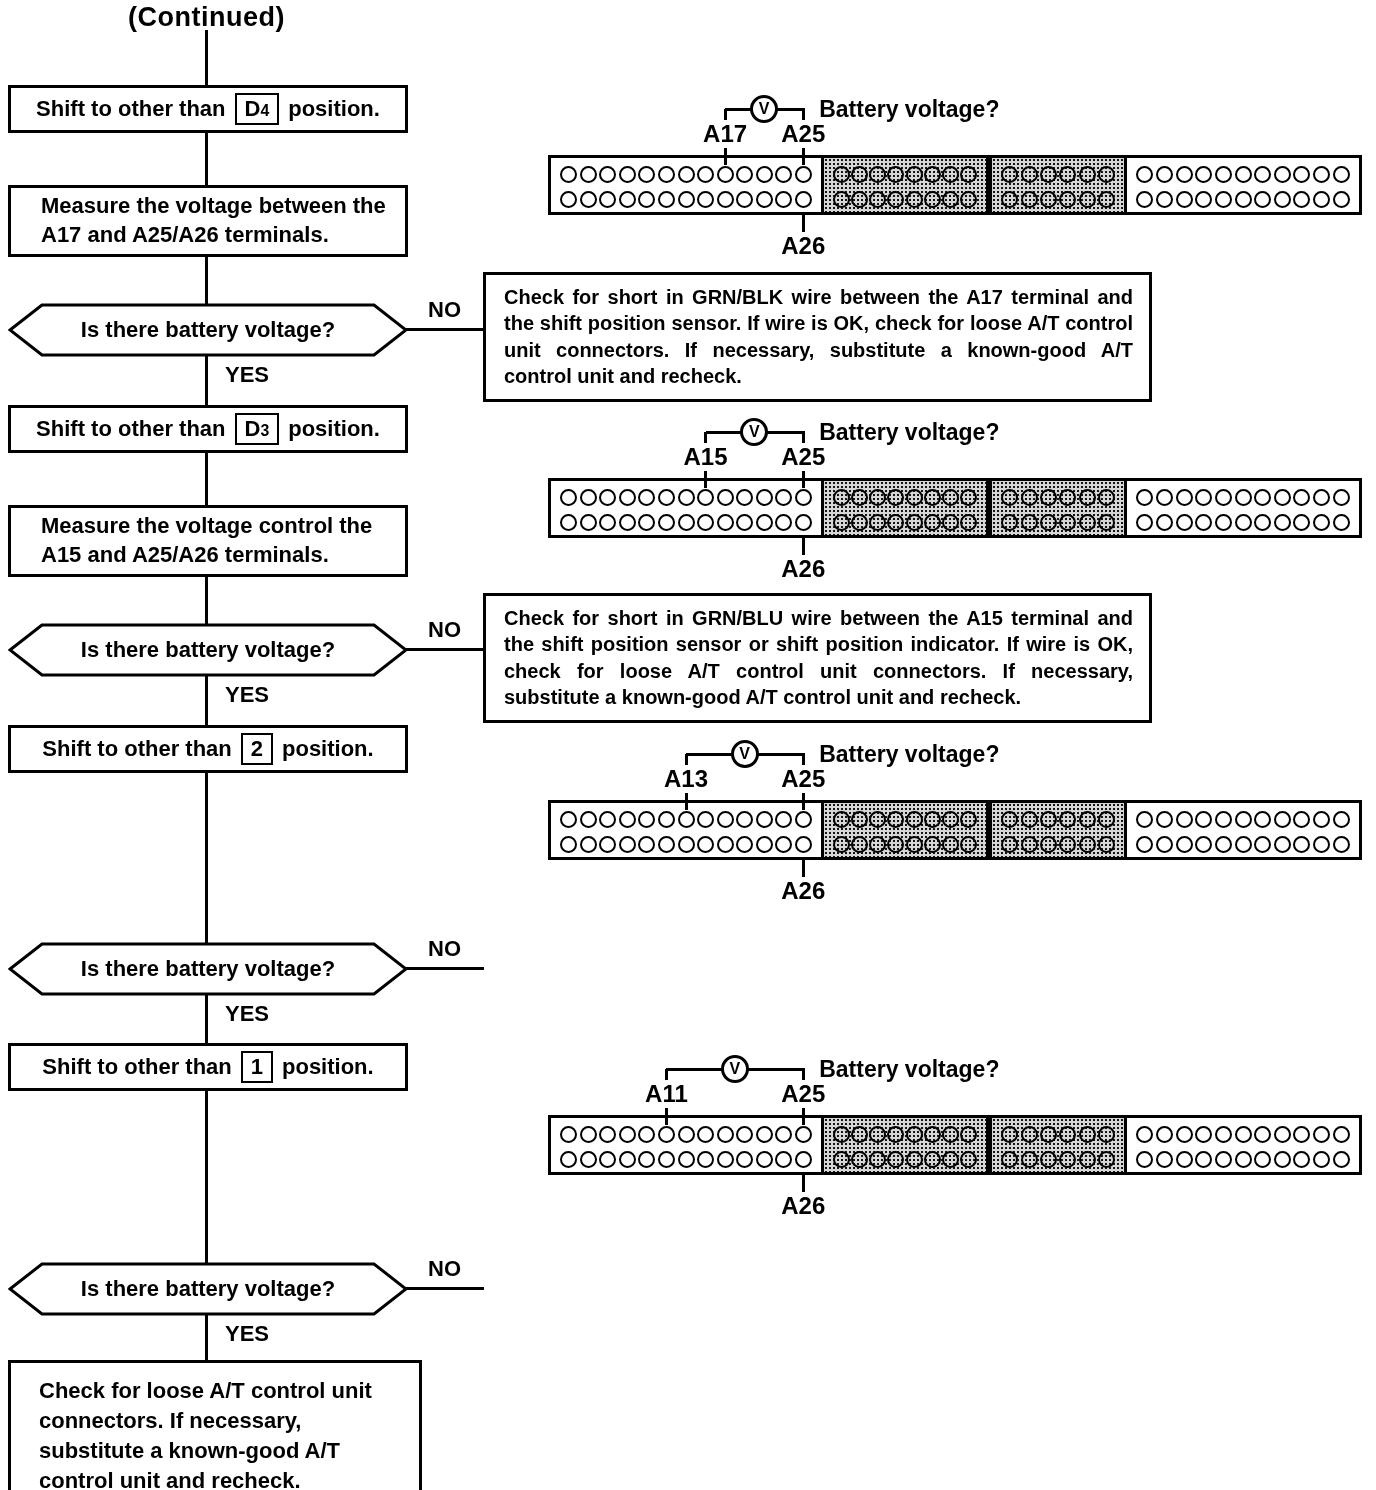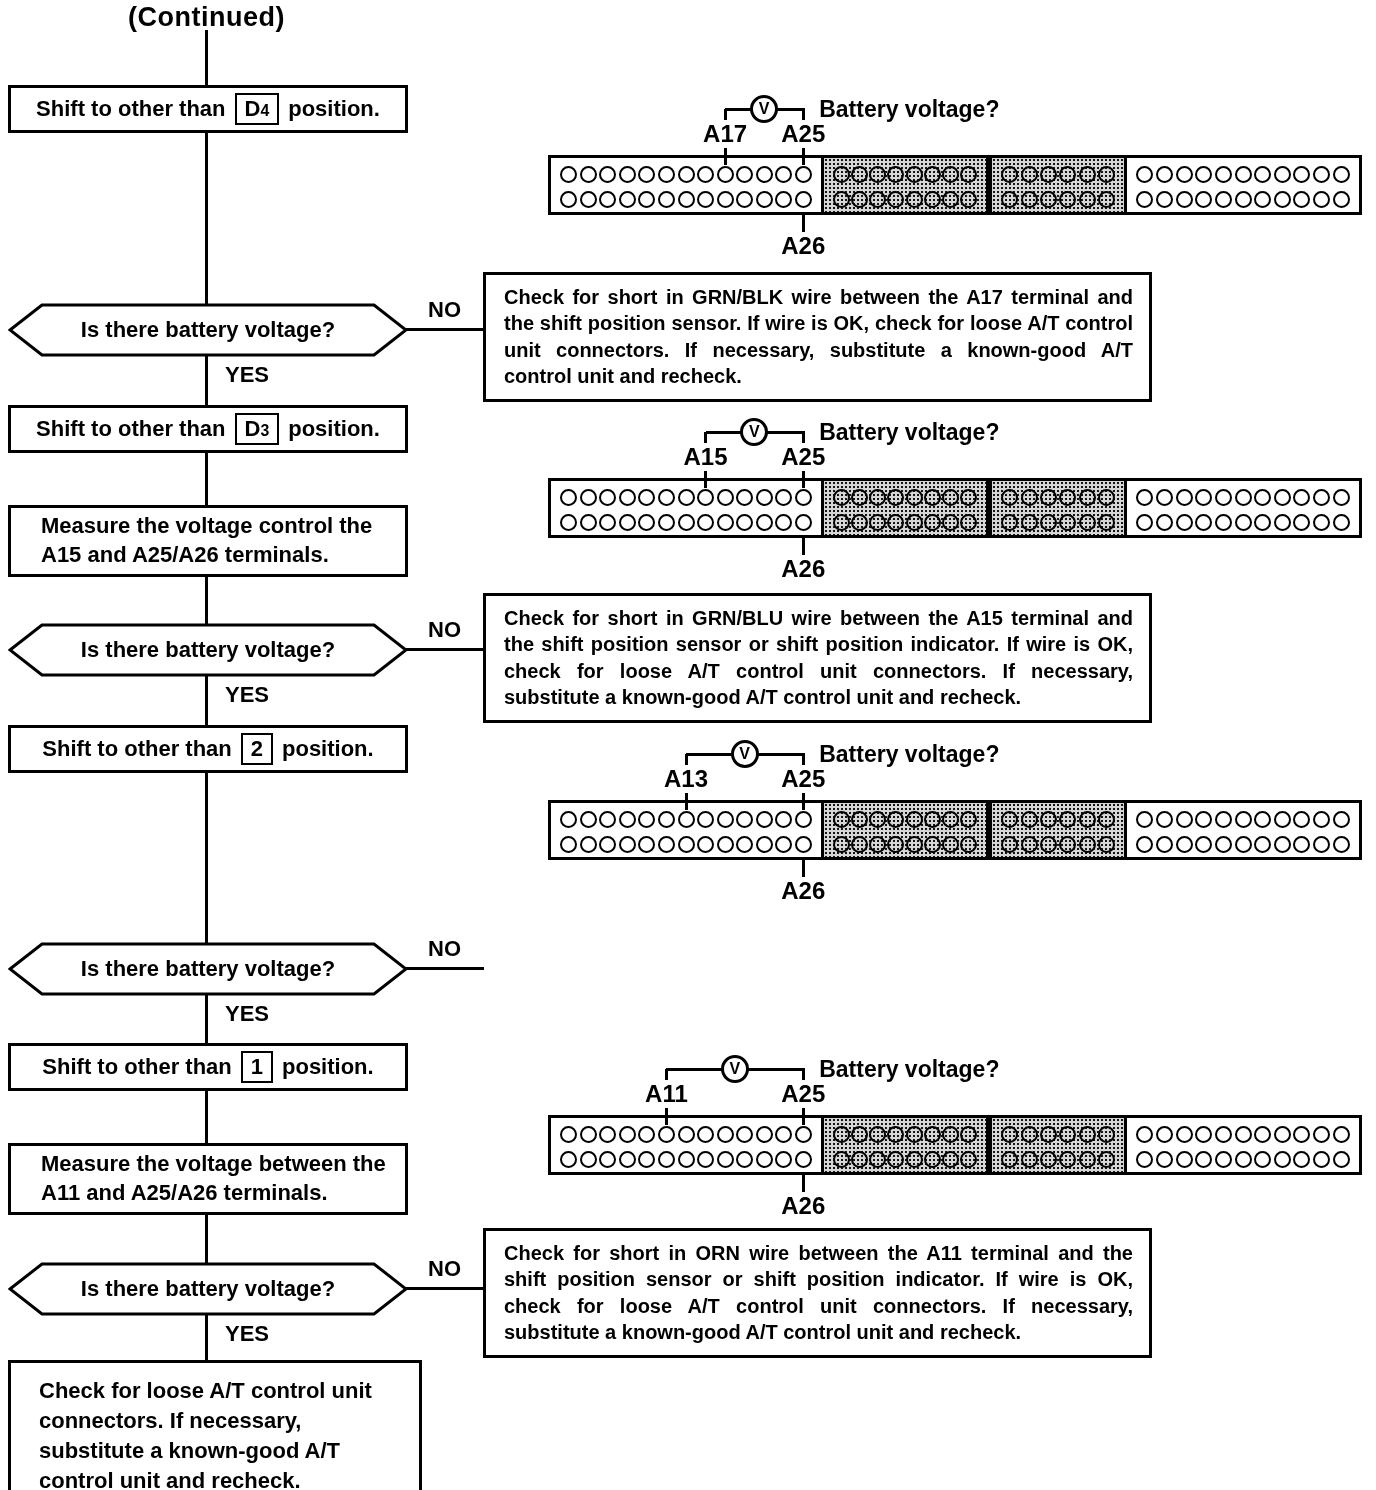--- a/index.html
+++ b/index.html
@@ -55,20 +55,23 @@
 <body>
 
 <div class="page">
   <div class="title">(Continued)</div>
   <div class="spine"></div>
 
   <div class="fbox shift" style="top:85px">
     <span>Shift to other than</span>
     <span class="posbox">D<span class="small-digit">4</span></span>
     <span>position.</span>
+  </div>
+  <div class="fbox measure" style="top:185px">
+    <span>Measure the voltage between the A17 and A25/A26 terminals.</span>
   </div>
   <div class="hexwrap" style="top:302px">
     <svg width="400" height="56">
       <polygon points="2,28 34,3 366,3 398,28 366,53 34,53" fill="#fff" stroke="#000" stroke-width="3"></polygon>
     </svg>
     <div class="hextext">Is there battery voltage?</div>
   </div>
   <div class="no-line" style="top:328px"></div>
   <div class="no-label" style="top:297px">NO</div>
   <div class="yes" style="top:362px">YES</div>
@@ -397,33 +400,29 @@
       <div class="batt" style="left: 271.231px;">Battery voltage?</div>
       <div class="a26line" style="left: 253.731px;"></div>
       <div class="a26label" style="left: 255.231px;">A26</div>
     </div>
 
   <div class="fbox shift" style="top:1043px">
     <span>Shift to other than</span>
     <span class="posbox">1</span>
     <span>position.</span>
   </div>
-  <div class="fbox measure" style="top:1143px">
-    <span>Measure the voltage between the A11 and A25/A26 terminals.</span>
-  </div>
   <div class="hexwrap" style="top:1261px">
     <svg width="400" height="56">
       <polygon points="2,28 34,3 366,3 398,28 366,53 34,53" fill="#fff" stroke="#000" stroke-width="3"></polygon>
     </svg>
     <div class="hextext">Is there battery voltage?</div>
   </div>
   <div class="no-line" style="top:1287px"></div>
   <div class="no-label" style="top:1256px">NO</div>
   <div class="yes" style="top:1321px">YES</div>
-  <div class="result" style="top:1228px">Check for short in ORN wire between the A11 terminal and the shift position sensor or shift position indicator. If wire is OK, check for loose A/T control unit connectors. If necessary, substitute a known-good A/T control unit and recheck.</div>
   <div class="conn" style="top:1055px">
       <div class="strip">
         <div class="sec plain" style="width: 270px;">
           <div class="pin" style="left: 9.26923px; top: 8px;"></div>
           <div class="pin" style="left: 28.8077px; top: 8px;"></div>
           <div class="pin" style="left: 48.3462px; top: 8px;"></div>
           <div class="pin" style="left: 67.8846px; top: 8px;"></div>
           <div class="pin" style="left: 87.4231px; top: 8px;"></div>
           <div class="pin" style="left: 106.962px; top: 8px;"></div>
           <div class="pin" style="left: 126.5px; top: 8px;"></div>

